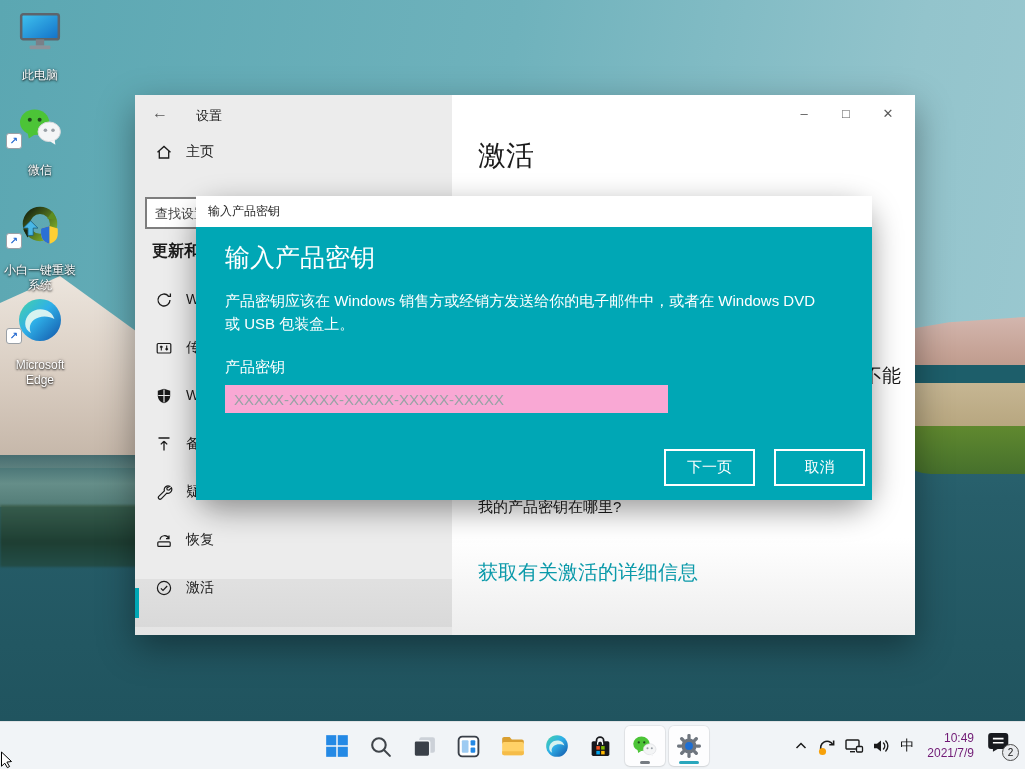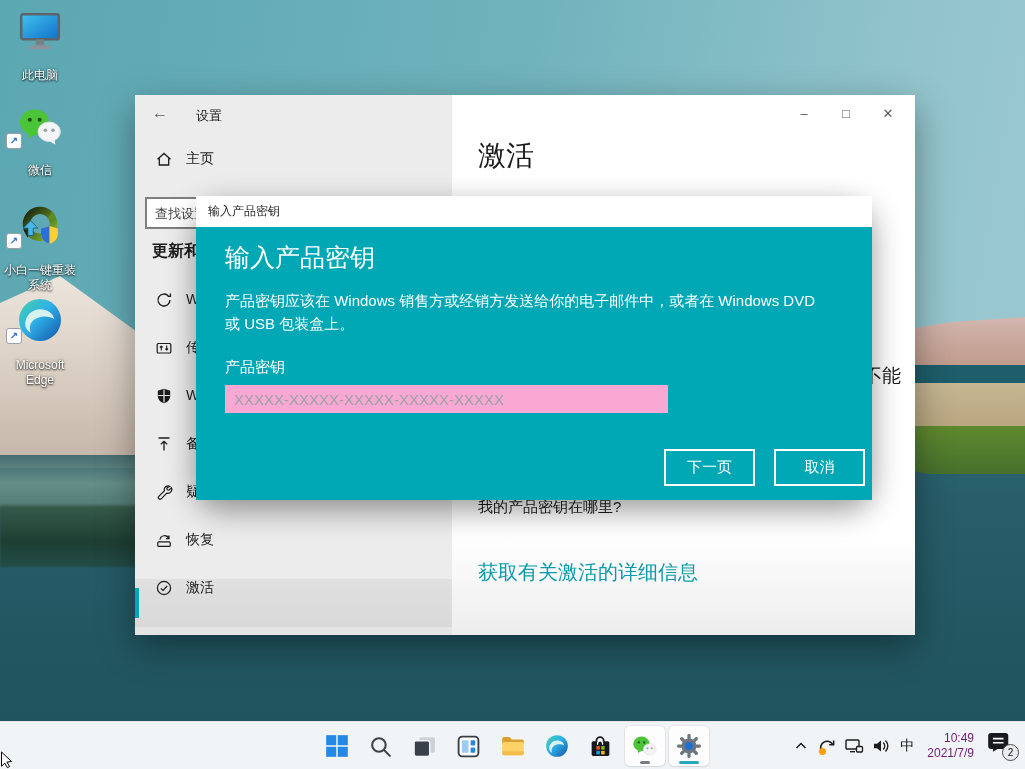--- a/index.html
+++ b/index.html
@@ -24,21 +24,21 @@
   .sc-badge{position:absolute;left:6px;bottom:0;width:14px;height:14px;background:#fff;border:1px solid #9aa0a6;border-radius:3px;font-size:10px;font-weight:bold;color:#2268cf;line-height:13px;text-align:center;}
 
   
   .win{position:absolute;left:135px;top:95px;width:780px;height:540px;background:#fff;box-shadow:0 12px 34px rgba(0,0,0,.38);}
   .win-sidebar{position:absolute;left:0;top:0;width:317px;height:100%;background:linear-gradient(180deg,#ececec 90%,#e4e4e4);}
   .win-main{position:absolute;left:317px;top:0;right:0;height:100%;background:linear-gradient(180deg,#ffffff 82%,#ededed);}
   .win-controls{position:absolute;top:6px;right:6px;display:flex;}
   .win-ctrl{width:42px;height:26px;text-align:center;line-height:26px;font-size:13px;color:#5a5a5a;cursor:default;}
   .win-back{position:absolute;left:17px;top:9px;font-size:16px;color:#5a5a5a;}
   .win-title{position:absolute;left:61px;top:12px;font-size:13px;color:#1b1b1b;}
-  .sb-home{position:absolute;left:20px;top:55px;display:flex;align-items:center;}
+  .sb-home{position:absolute;left:20px;top:48px;display:flex;align-items:center;}
   .sb-home .t{margin-left:13px;font-size:14px;color:#1b1b1b;}
   .sb-search{position:absolute;left:10px;top:102px;width:290px;height:32px;border:2px solid #7e7e7e;background:#fff;box-sizing:border-box;font-size:13px;color:#444;padding:0 8px;outline:none;}
   .sb-search::placeholder{color:#444;}
   .sb-section{position:absolute;left:17px;top:146px;font-size:16px;font-weight:600;color:#1b1b1b;}
   .sb-nav{position:absolute;left:0;top:196px;width:100%;}
   .sb-item{position:relative;height:48px;display:flex;align-items:flex-start;padding-left:20px;}
   .sb-item .t{margin-left:13px;font-size:14px;color:#1b1b1b;white-space:nowrap;}
   .sb-item.sel{background:rgba(0,0,0,.05);}
   .sb-item.sel::before{content:"";position:absolute;left:0;top:9px;width:4px;height:30px;background:#00a7b5;}
   .main-title{position:absolute;left:26px;top:42px;font-size:28px;font-weight:400;color:#1b1b1b;}

